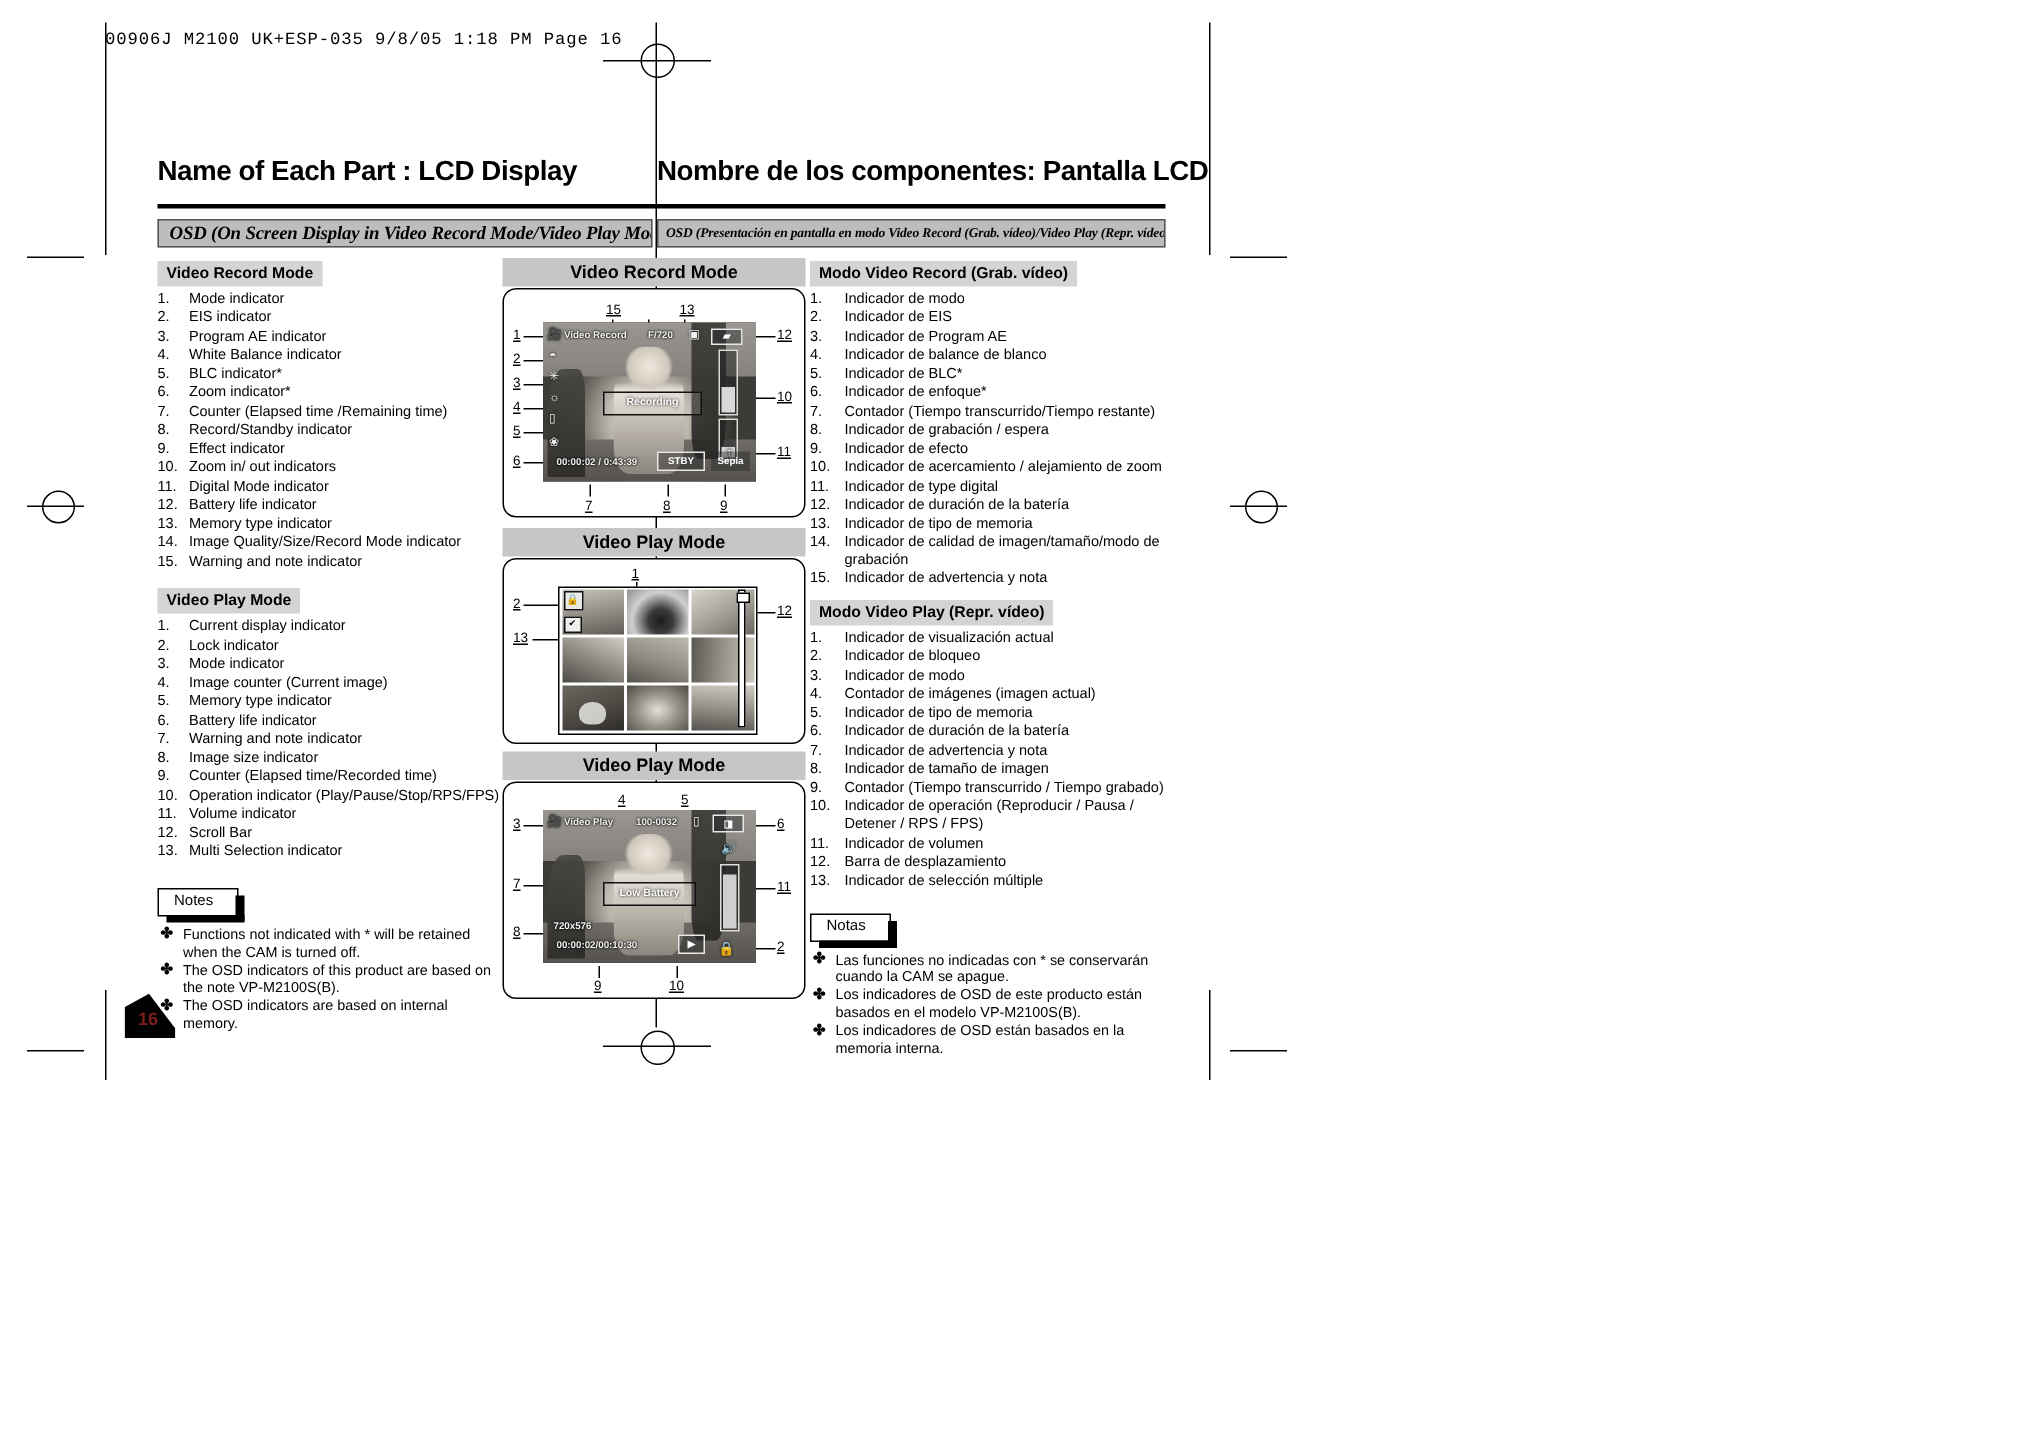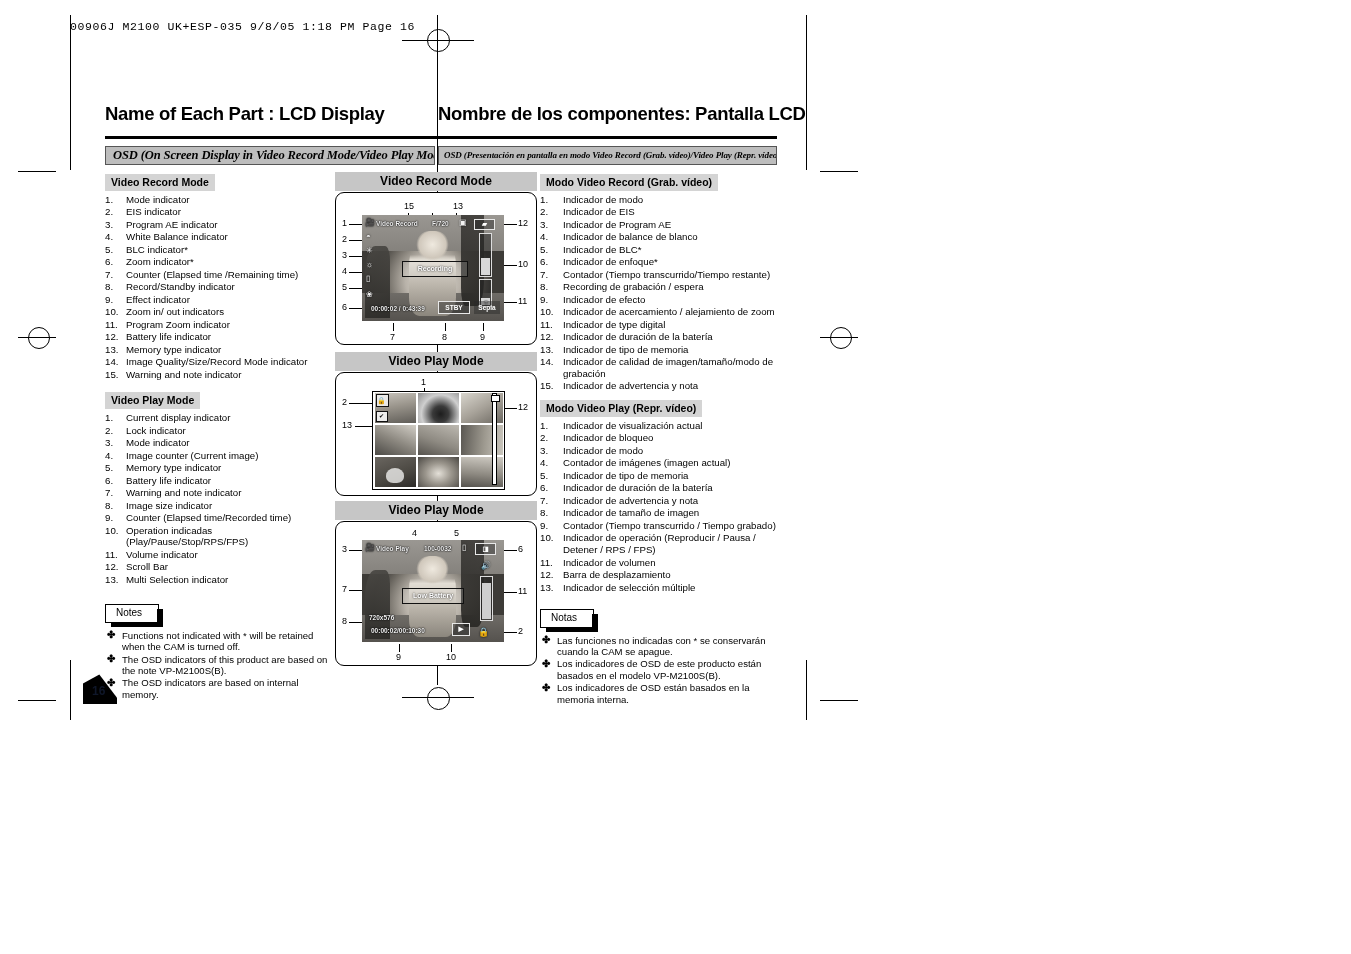--- a/index.html
+++ b/index.html
@@ -213,21 +213,21 @@
     font-weight: bold;
   }
 
   
   .page-badge {
     position: absolute;
     left: -22px;
     bottom: -4px;
     width: 34px;
     height: 30px;
-    color: #0f172a;
+    color: #7f1d1d;
     font-size: 12px;
     font-weight: bold;
   }
   .page-badge .shape {
     position: absolute;
     inset: 0;
     background: #000;
     clip-path: polygon(48% 0%, 100% 78%, 100% 100%, 0% 100%, 0% 30%);
   }
   .page-badge .n {
@@ -363,20 +363,21 @@
     left: 1px; right: 1px; bottom: 1px;
     background: #cfcfcf;
   }
 
   
   .cn {
     position: absolute;
     font-size: 9px;
     color: #000;
     line-height: 9px;
+    text-decoration: underline;
   }
   .leader { position: absolute; background: #000; }
   .lead-h { height: 1px; }
   .lead-v { width: 1px; }
 
   
   .thumbs {
     position: absolute;
     display: grid;
     grid-template-columns: repeat(3, 1fr);
@@ -498,40 +499,40 @@
           <li><span class="num">1.</span><span>Mode indicator</span></li>
           <li><span class="num">2.</span><span>EIS indicator</span></li>
           <li><span class="num">3.</span><span>Program AE indicator</span></li>
           <li><span class="num">4.</span><span>White Balance indicator</span></li>
           <li><span class="num">5.</span><span>BLC indicator*</span></li>
           <li><span class="num">6.</span><span>Zoom indicator*</span></li>
           <li><span class="num">7.</span><span>Counter (Elapsed time /Remaining time)</span></li>
           <li><span class="num">8.</span><span>Record/Standby indicator</span></li>
           <li><span class="num">9.</span><span>Effect indicator</span></li>
           <li><span class="num">10.</span><span>Zoom in/ out indicators</span></li>
-          <li><span class="num">11.</span><span>Program Zoom indicator</span></li>
+          <li><span class="num">11.</span><span>Digital Mode indicator</span></li>
           <li><span class="num">12.</span><span>Battery life indicator</span></li>
           <li><span class="num">13.</span><span>Memory type indicator</span></li>
           <li><span class="num">14.</span><span>Image Quality/Size/Record Mode indicator</span></li>
           <li><span class="num">15.</span><span>Warning and note indicator</span></li>
         </ol>
 
         <div class="gap"></div>
         <div class="sec-head">Video Play Mode</div>
         <ol class="idx">
           <li><span class="num">1.</span><span>Current display indicator</span></li>
           <li><span class="num">2.</span><span>Lock indicator</span></li>
           <li><span class="num">3.</span><span>Mode indicator</span></li>
           <li><span class="num">4.</span><span>Image counter (Current image)</span></li>
           <li><span class="num">5.</span><span>Memory type indicator</span></li>
           <li><span class="num">6.</span><span>Battery life indicator</span></li>
           <li><span class="num">7.</span><span>Warning and note indicator</span></li>
           <li><span class="num">8.</span><span>Image size indicator</span></li>
           <li><span class="num">9.</span><span>Counter (Elapsed time/Recorded time)</span></li>
-          <li><span class="num">10.</span><span>Operation indicadas (Play/Pause/Stop/RPS/FPS)</span></li>
+          <li><span class="num">10.</span><span>Operation indicator (Play/Pause/Stop/RPS/FPS)</span></li>
           <li><span class="num">11.</span><span>Volume indicator</span></li>
           <li><span class="num">12.</span><span>Scroll Bar</span></li>
           <li><span class="num">13.</span><span>Multi Selection indicator</span></li>
         </ol>
 
         <div class="notes-wrap">
           <span class="notes-tab">Notes</span>
           <ul class="notes">
             <li><span class="bullet">✤</span><span>Functions not indicated with * will be retained when the CAM is turned off.</span></li>
             <li><span class="bullet">✤</span><span>The OSD indicators of this product are based on the note VP-M2100S(B).</span></li>
@@ -723,21 +724,21 @@
       <div class="col-right">
         <div class="sec-head">Modo Video Record (Grab. vídeo)</div>
         <ol class="idx">
           <li><span class="num">1.</span><span>Indicador de modo</span></li>
           <li><span class="num">2.</span><span>Indicador de EIS</span></li>
           <li><span class="num">3.</span><span>Indicador de Program AE</span></li>
           <li><span class="num">4.</span><span>Indicador de balance de blanco</span></li>
           <li><span class="num">5.</span><span>Indicador de BLC*</span></li>
           <li><span class="num">6.</span><span>Indicador de enfoque*</span></li>
           <li><span class="num">7.</span><span>Contador (Tiempo transcurrido/Tiempo restante)</span></li>
-          <li><span class="num">8.</span><span>Recording de grabación / espera</span></li>
+          <li><span class="num">8.</span><span>Indicador de grabación / espera</span></li>
           <li><span class="num">9.</span><span>Indicador de efecto</span></li>
           <li><span class="num">10.</span><span>Indicador de acercamiento / alejamiento de zoom</span></li>
           <li><span class="num">11.</span><span>Indicador de type digital</span></li>
           <li><span class="num">12.</span><span>Indicador de duración de la batería</span></li>
           <li><span class="num">13.</span><span>Indicador de tipo de memoria</span></li>
           <li><span class="num">14.</span><span>Indicador de calidad de imagen/tamaño/modo de grabación</span></li>
           <li><span class="num">15.</span><span>Indicador de advertencia y nota</span></li>
         </ol>
 
         <div class="gap" style="height:5px;"></div>

